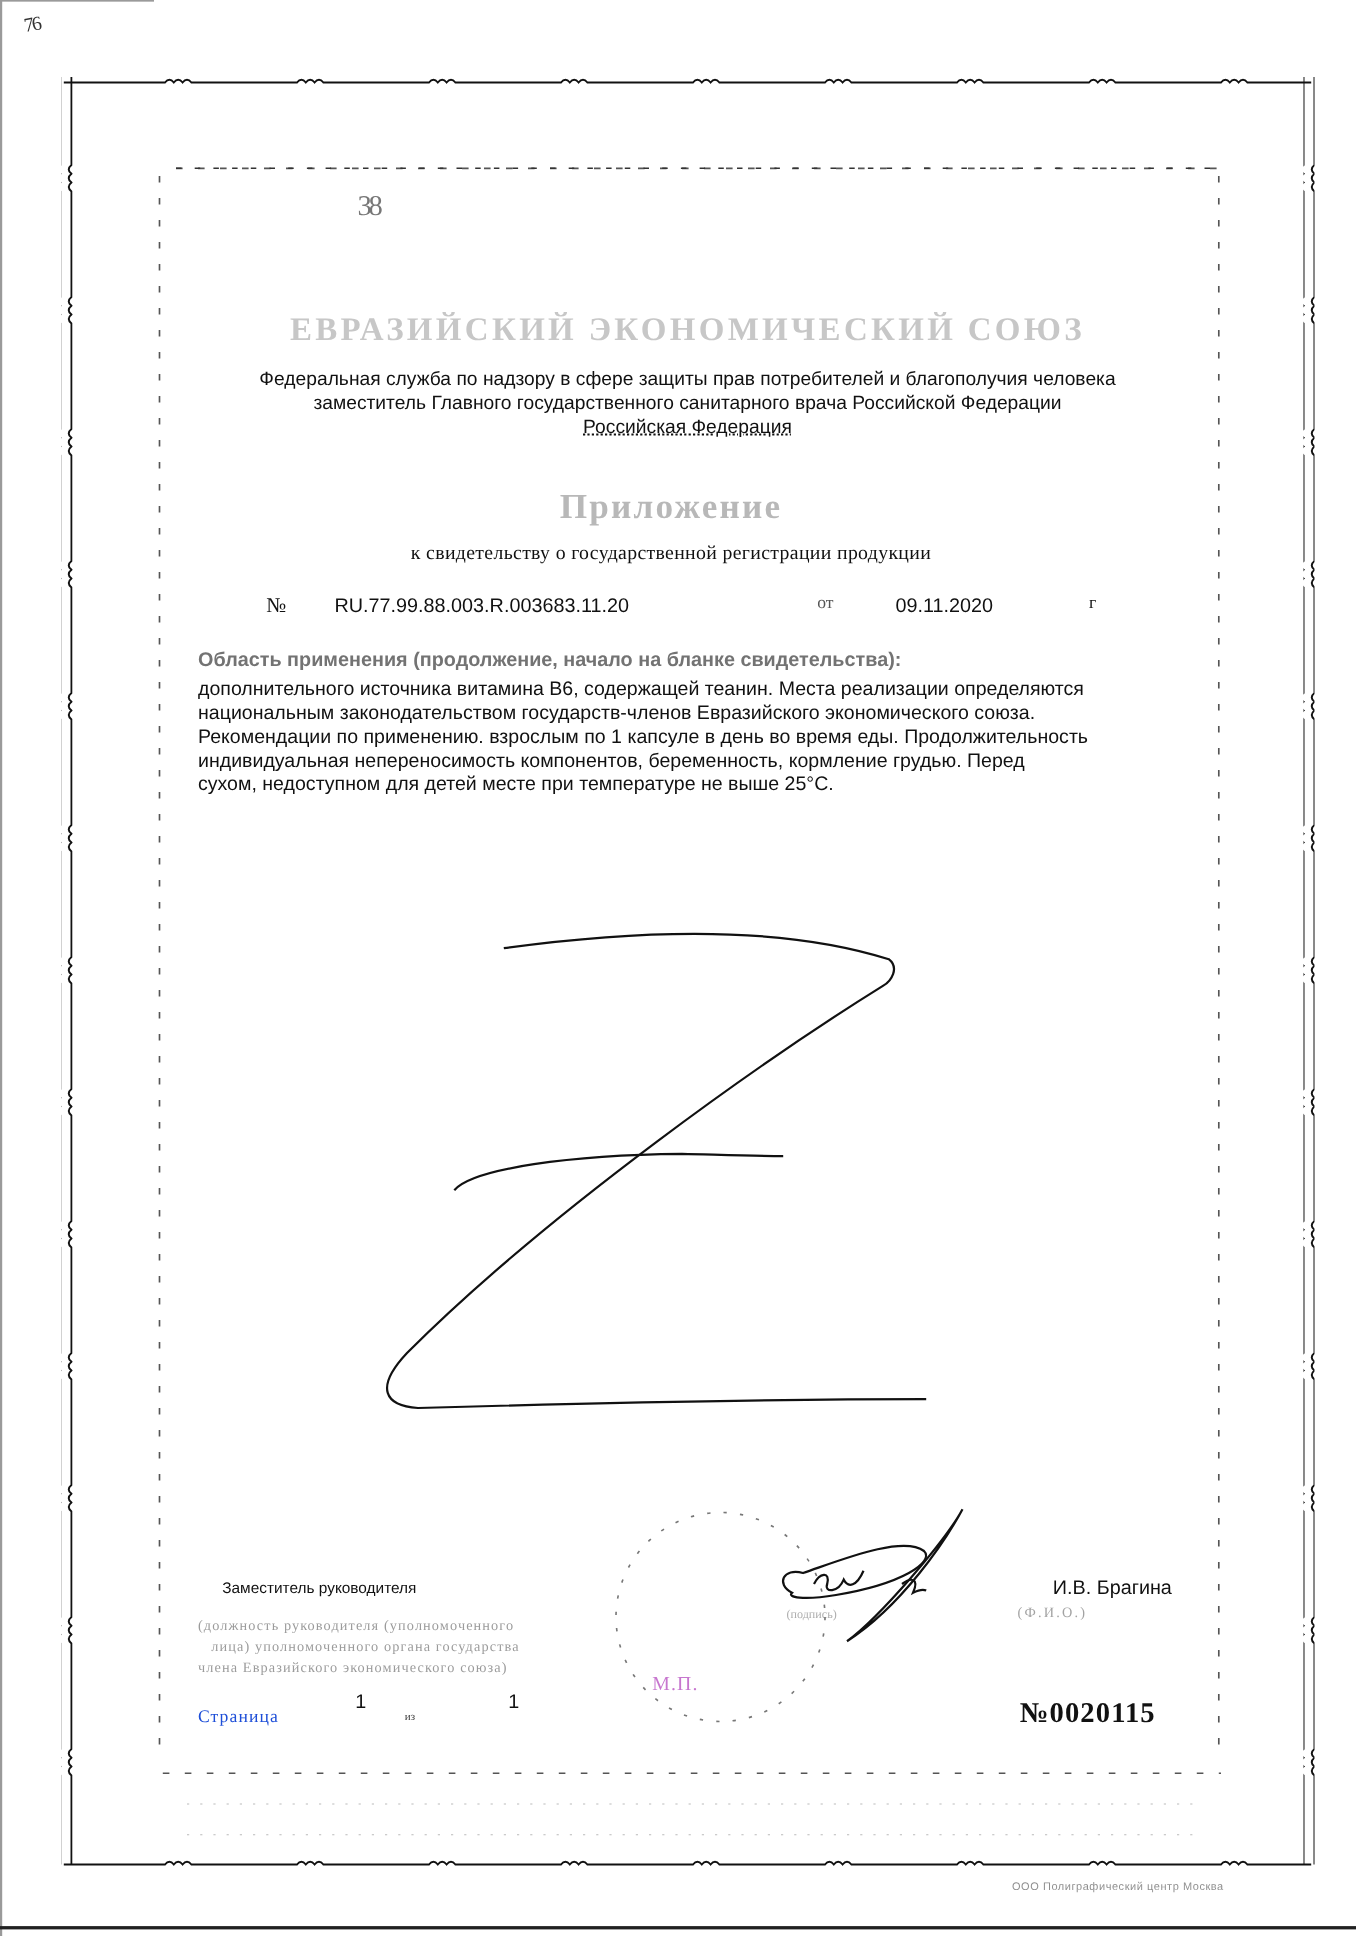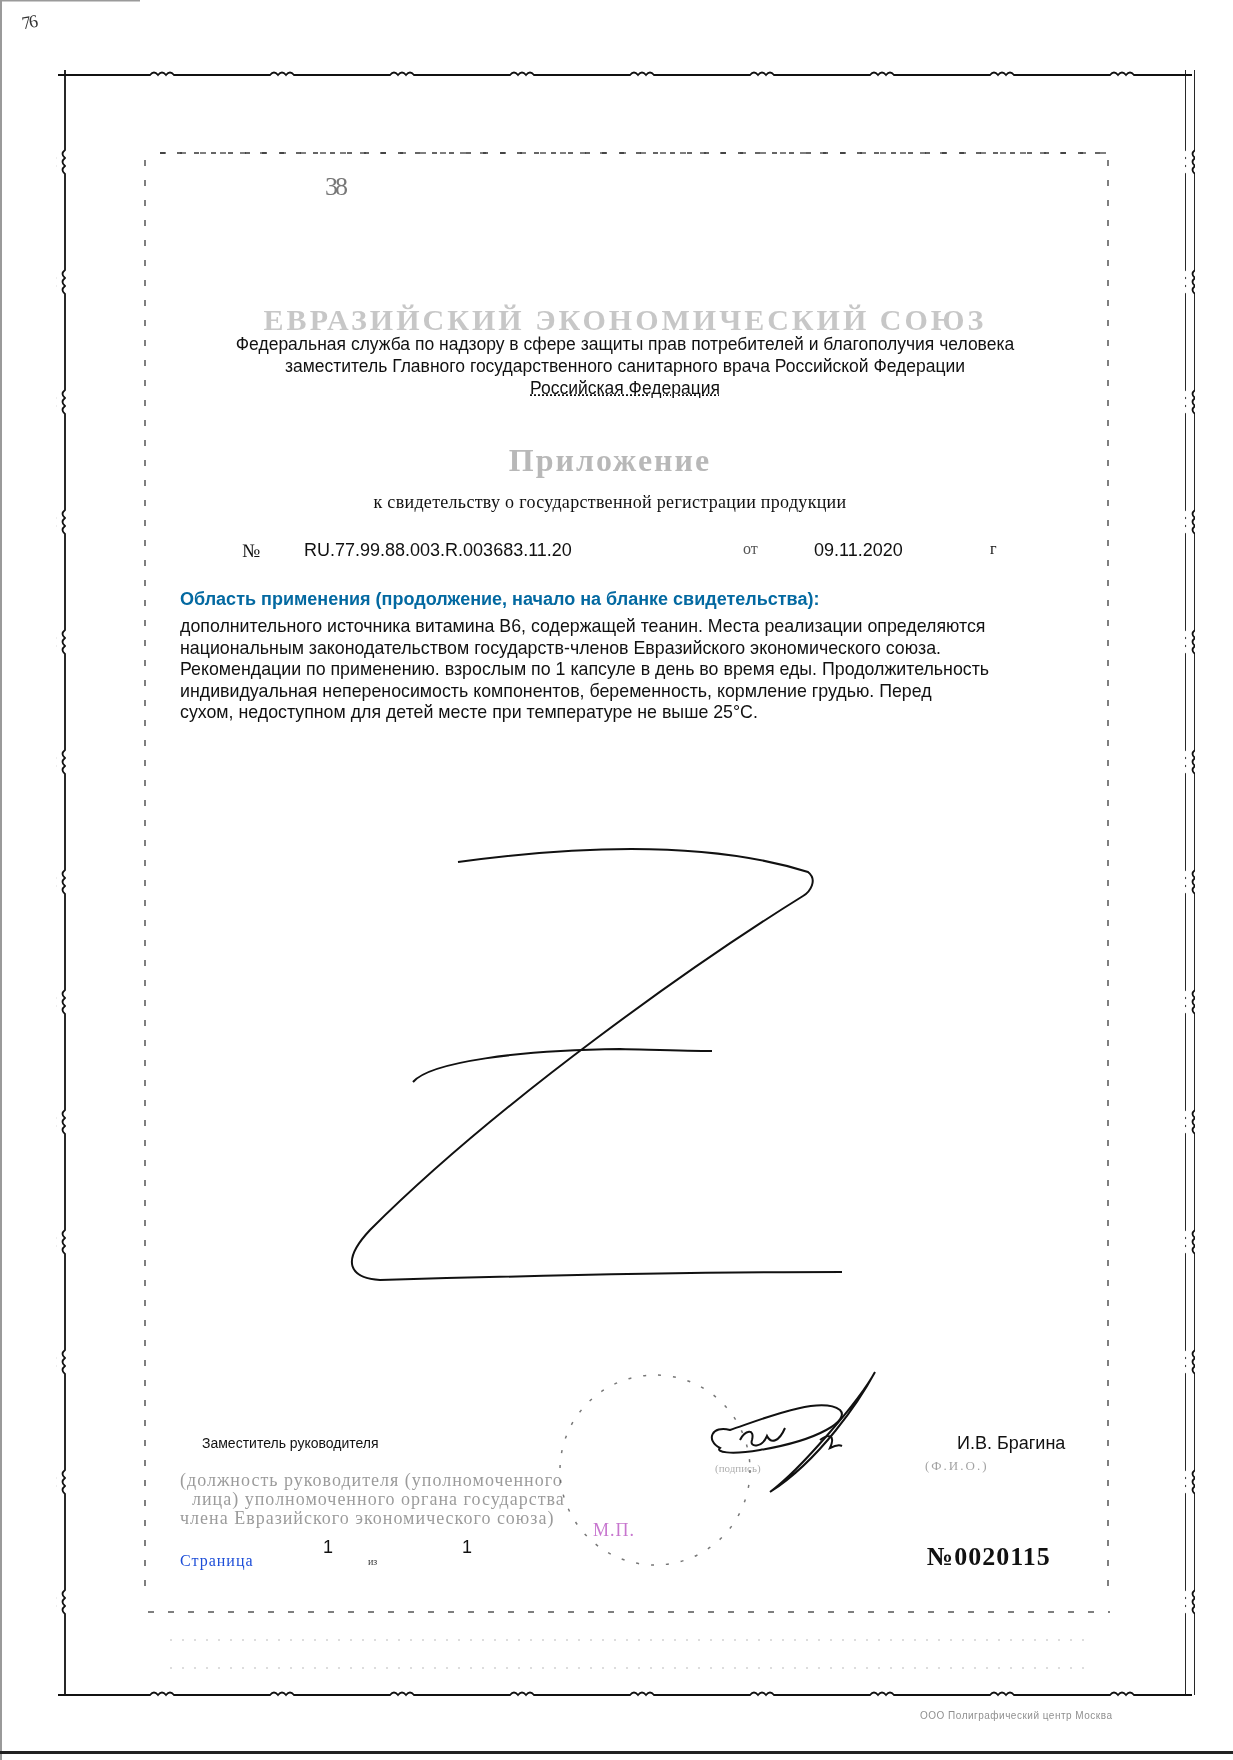--- a/index.html
+++ b/index.html
@@ -3,39 +3,39 @@
   <meta charset="utf-8">
   <style>
     html, body { margin: 0; padding: 0; background: #ffffff; }
     body { width: 1233px; height: 1760px; position: relative; overflow: hidden;
            font-family: "Liberation Sans", sans-serif; color: #111; }
     .abs { position: absolute; }
     svg.frame { position: absolute; left: 0; top: 0; width: 1233px; height: 1760px; pointer-events: none; }
     .corner-mark { left: 22px; top: 12px; font-size: 18px; color: #333; transform: rotate(-10deg); letter-spacing: -2px; font-family: "Liberation Serif", serif; }
     .page-num-top { left: 325px; top: 172px; font-size: 26px; color: #777; font-family: "Liberation Serif", serif; letter-spacing: -3px; }
     .union-title { left: 150px; width: 950px; top: 283px; text-align: center; font-family: "Liberation Serif", serif;
-                   font-size: 30px; color: #9a9a9a; letter-spacing: 3px; text-transform: uppercase; font-weight: bold; opacity: .55; margin-top: 20px; }
+                   font-size: 30px; color: #9a9a9a; letter-spacing: 3px; text-transform: uppercase; font-weight: bold; opacity: .55; }
     .agency { left: 150px; width: 950px; text-align: center; font-size: 17.5px; line-height: 22px; color: #111; }
     .agency.l1 { top: 333px; }
     .agency.l2 { top: 355px; }
     .agency.l3 { top: 377px; }
     .annex-title { left: 200px; width: 820px; top: 442px; text-align: center; font-family: "Liberation Serif", serif; font-size: 32px; color: #8a8a8a; font-weight: bold; letter-spacing: 2px; opacity: .6; }
     .subtitle { left: 200px; width: 820px; top: 492px; text-align: center; font-family: "Liberation Serif", serif; font-size: 18px; color: #111; letter-spacing: .3px; }
     .regline { top: 540px; font-size: 18px; color: #111; }
     .regline.no { left: 242px; font-family: "Liberation Serif", serif; font-size: 19px; }
     .regline.num { left: 304px; }
     .regline.ot { left: 743px; font-family: "Liberation Serif", serif; color: #555; font-size: 16px; }
     .regline.date { left: 814px; }
     .regline.mark { left: 990px; font-family: "Liberation Serif", serif; font-size: 16px; }
-    .scope-heading { left: 180px; top: 589px; font-size: 18px; font-weight: bold; color: #0369a1; }
+    .scope-heading { left: 180px; top: 589px; font-size: 18px; font-weight: bold; color: #737373; }
     .scope-body { left: 180px; top: 616px; width: 915px; font-size: 17.8px; line-height: 21.5px; color: #111; }
     .scope-body div { white-space: nowrap; }
     .sig-role { left: 166px; top: 1435px; font-size: 14px; color: #111; margin-left: 36px; }
     .sig-name { left: 957px; top: 1433px; font-size: 18px; color: #111; }
-    .sig-caption { font-family: "Liberation Serif", serif; font-size: 18px; color: #666; letter-spacing: 1px; white-space: nowrap; }
+    .sig-caption { font-family: "Liberation Serif", serif; font-size: 13px; color: #666; letter-spacing: 1px; white-space: nowrap; }
     .sig-caption.c1 { left: 180px; top: 1470px; }
     .sig-caption.c2 { left: 192px; top: 1489px; }
     .sig-caption.c3 { left: 180px; top: 1508px; }
     .fio-caption { left: 925px; top: 1458px; font-family: "Liberation Serif", serif; font-size: 13px; color: #666; letter-spacing: 2px; }
     .mp-caption { left: 593px; top: 1520px; font-family: "Liberation Serif", serif; font-size: 18px; color: #a21caf; letter-spacing: 1px; }
     .podpis-caption { left: 715px; top: 1462px; font-family: "Liberation Serif", serif; font-size: 11px; color: #777; }
     .page-word { left: 180px; top: 1552px; font-family: "Liberation Serif", serif; font-size: 16px; color: #1d4ed8; letter-spacing: 1px; }
     .page-cur { left: 323px; top: 1537px; font-size: 18px; }
     .page-of { left: 368px; top: 1556px; font-family: "Liberation Serif", serif; font-size: 10px; color: #333; }
     .page-total { left: 462px; top: 1537px; font-size: 18px; }

